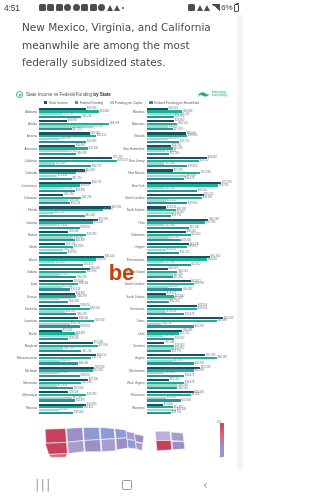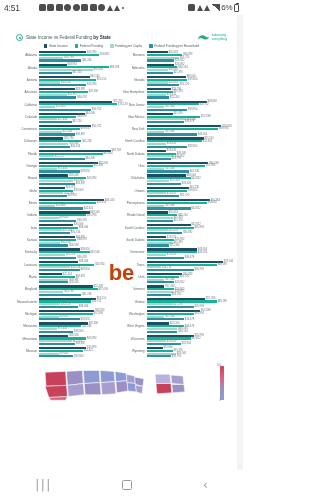--- a/index.html
+++ b/index.html
@@ -121,20 +121,23 @@
     <i class="tri"></i>
     <i class="tri"></i>
     <i class="sig"></i>
     <span class="sb-pct">6%</span>
     <i class="batt"></i>
   </span>
 </div>
 
 <div class="page">
 
+  <div class="headline">
+    <p>New Mexico, Virginia, and California meanwhile are among the most federally subsidized states.</p>
+  </div>
 
   <div class="info">
 
     <div class="info-head">
       <div class="info-title">
         <i class="t-icon"></i>
         <span class="t-text"><span>State Income vs Federal Funding </span><b>by State</b></span>
       </div>
       <div class="brand">
         <span class="brand-mark">

